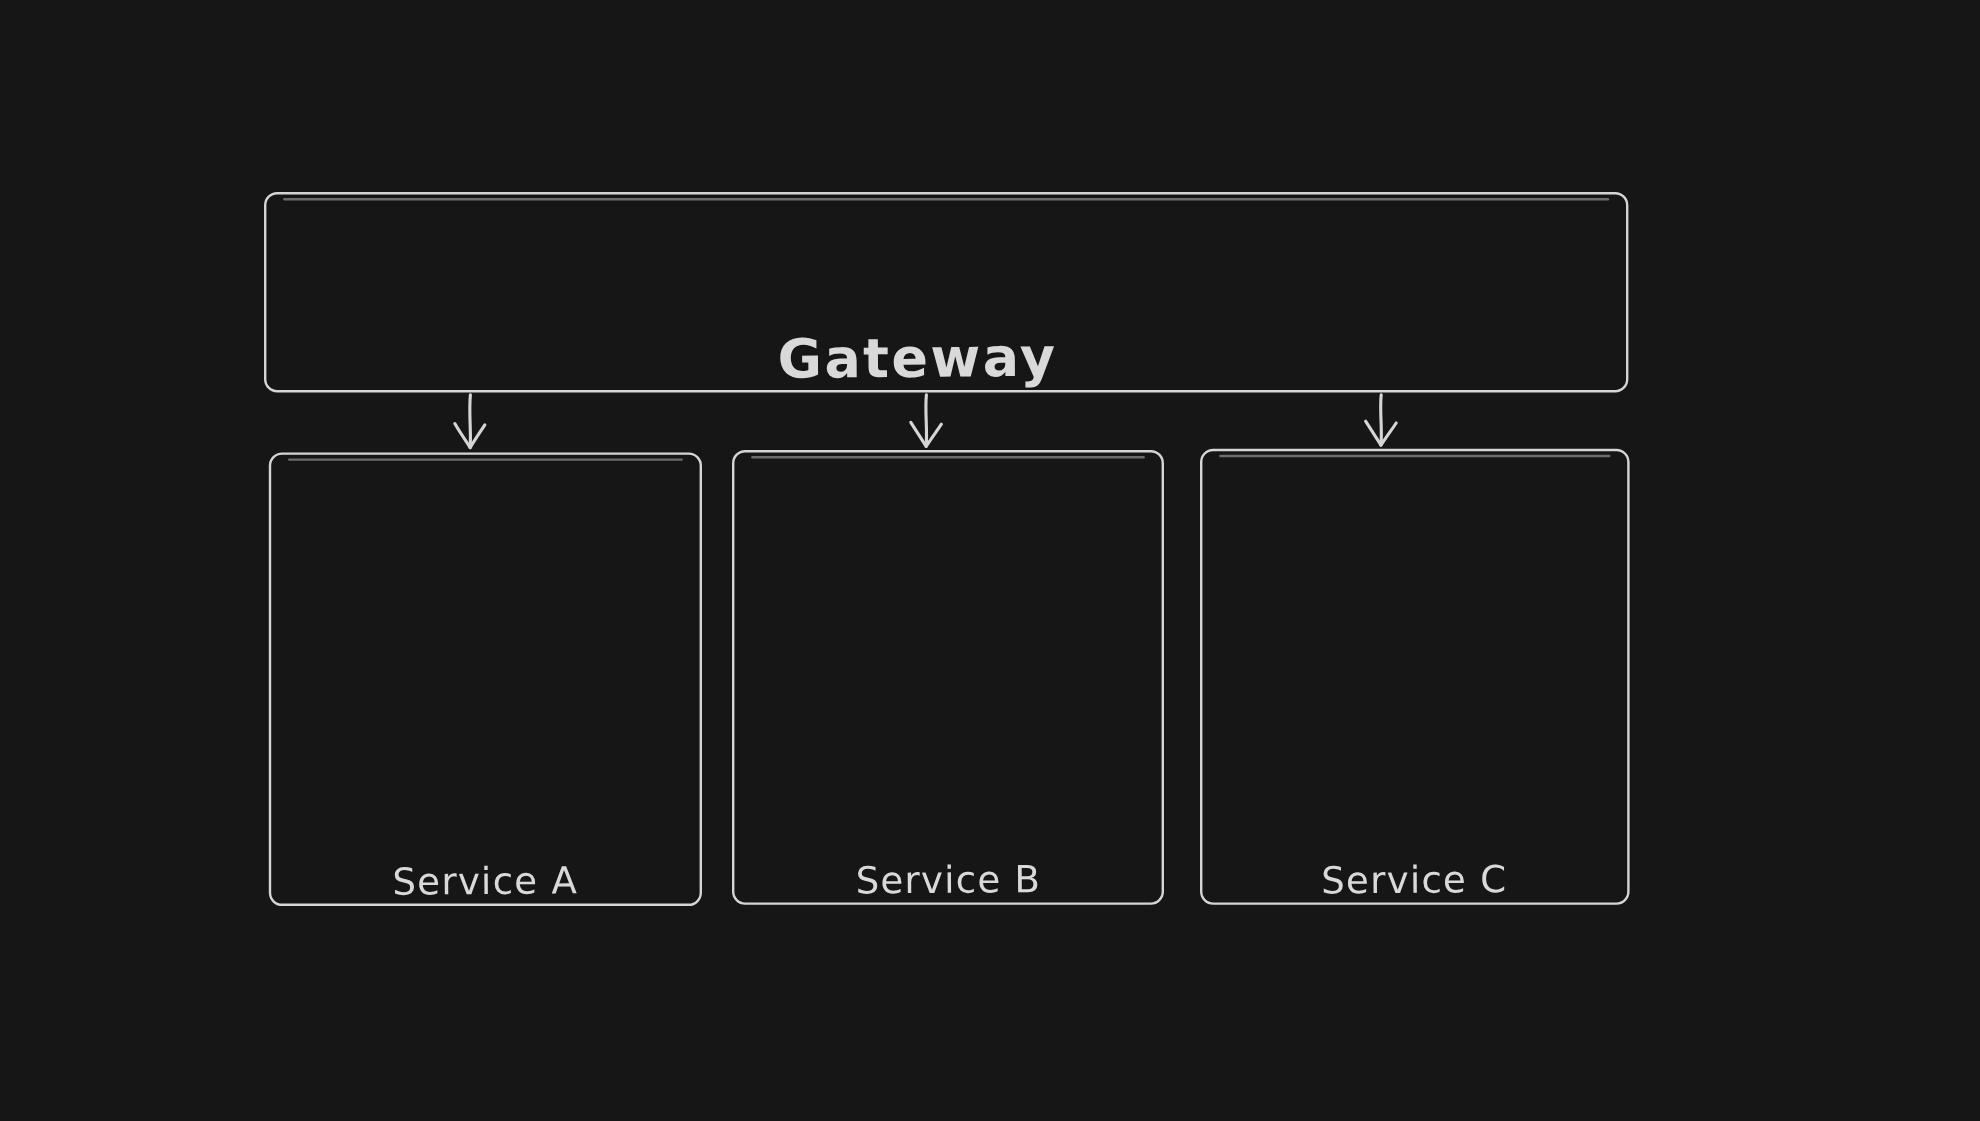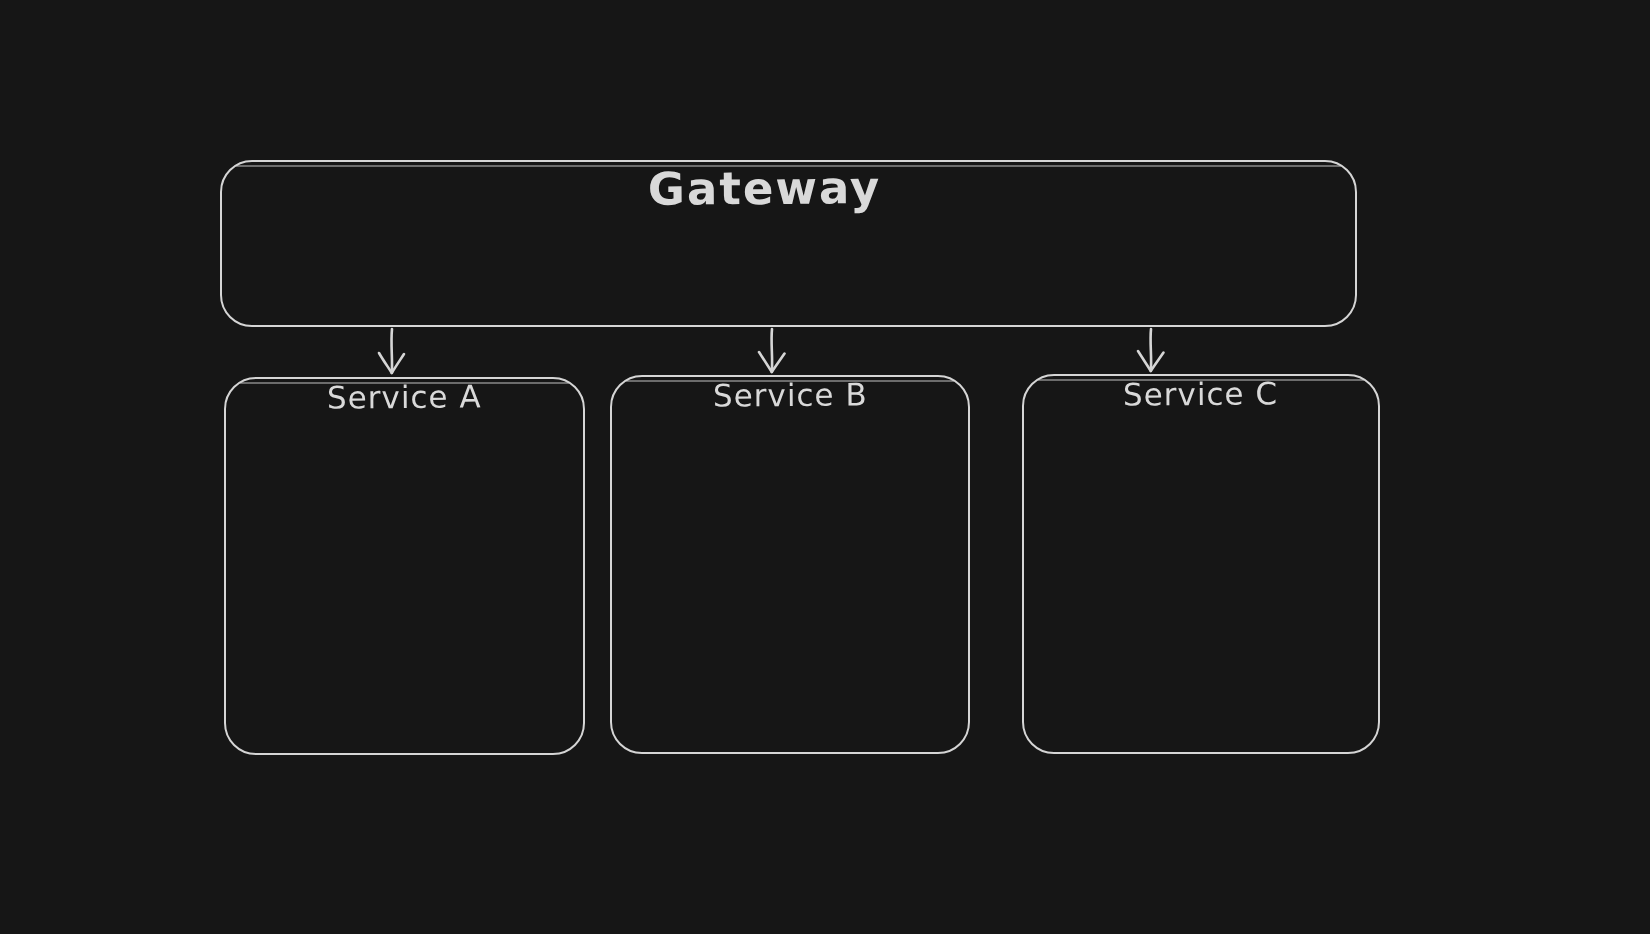--- a/index.html
+++ b/index.html
@@ -13,24 +13,24 @@
   }
   .canvas {
     position: relative;
     width: 1650px;
     height: 934px;
     background: #161616;
   }
   .node {
     position: absolute;
     border: 2.5px solid #d5d5d5;
-    border-radius: 32px;
+    border-radius: 11px;
     background: transparent;
     display: flex;
-    align-items: flex-start;
+    align-items: flex-end;
     justify-content: center;
     box-sizing: border-box;
   }
   
   .node::before {
     content: "";
     position: absolute;
     top: 3px;
     left: 14px;
     right: 14px;
@@ -66,21 +66,20 @@
     left: 610px;
     top: 375px;
     width: 360px;
     height: 379px;
   }
   #node-service-c {
     left: 1000px;
     top: 374px;
     width: 358px;
     height: 380px;
-    margin-left: 22px;
   }
   .service-label {
     font-size: 31px;
   }
   svg.edges {
     position: absolute;
     left: 0;
     top: 0;
     width: 1650px;
     height: 934px;

